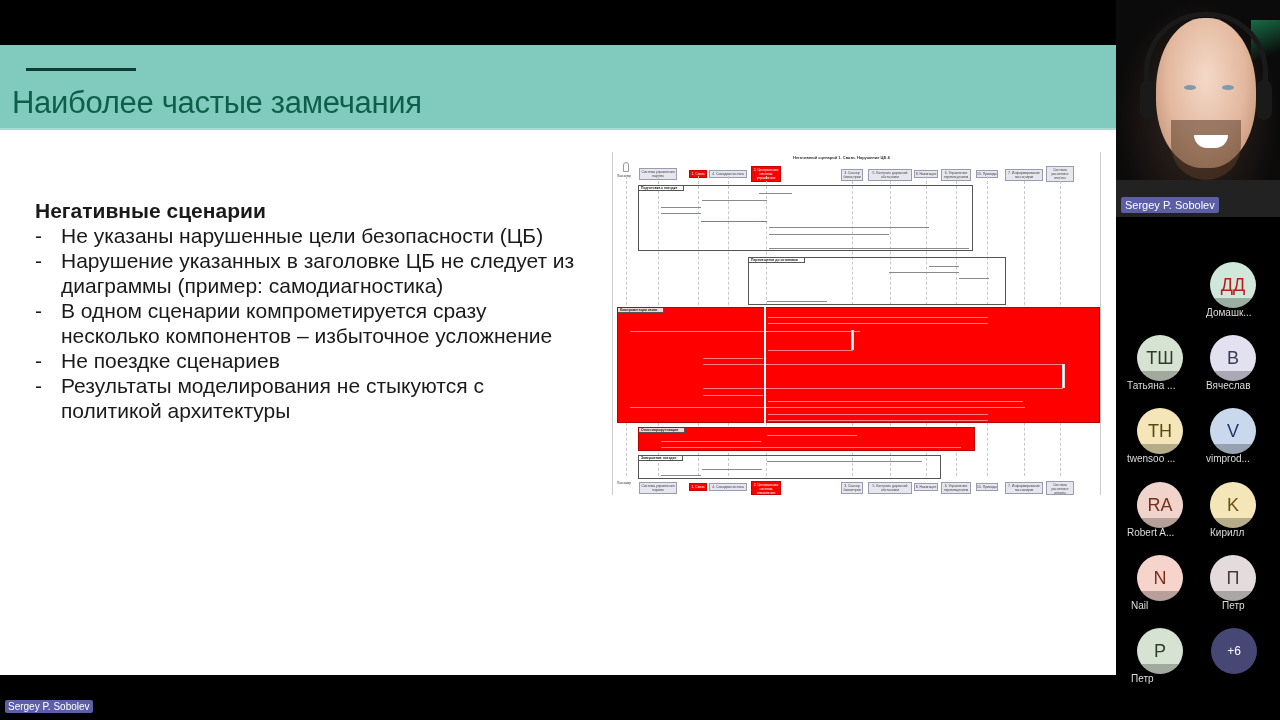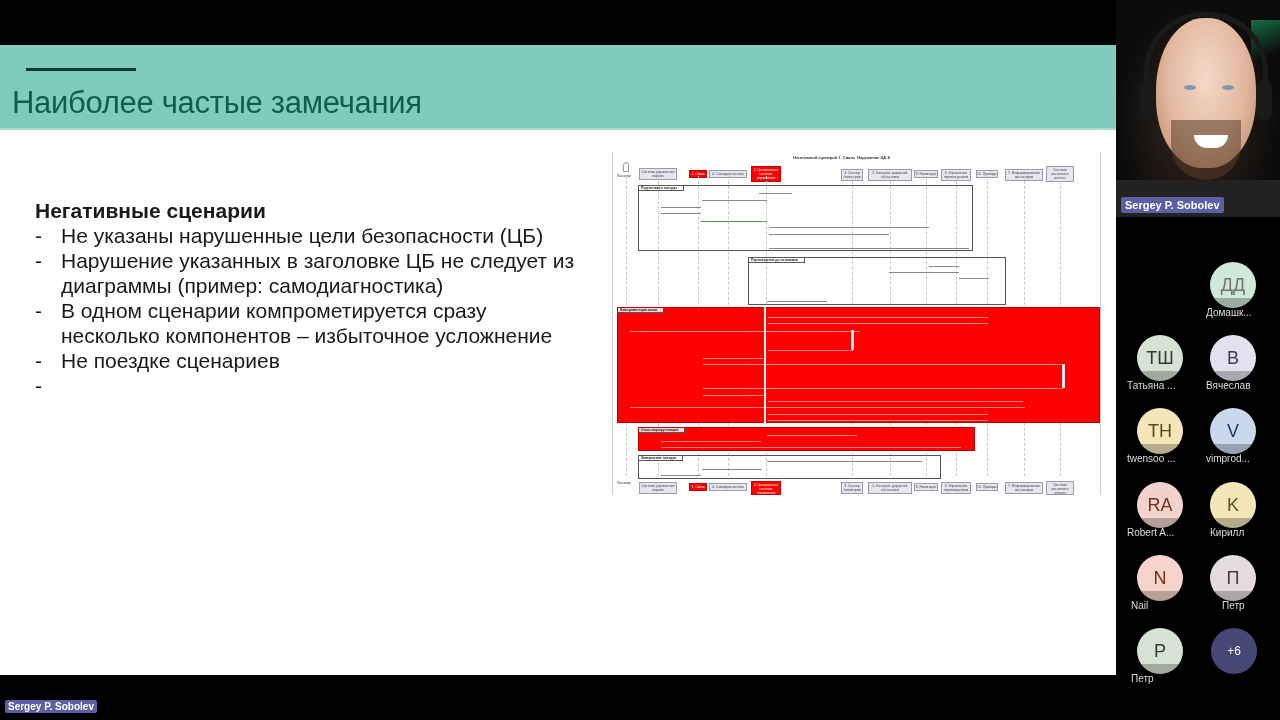--- a/index.html
+++ b/index.html
@@ -37,21 +37,21 @@
   
   .cam { position: absolute; left: 1116px; top: 0; width: 164px; height: 217px; overflow: hidden; background: radial-gradient(ellipse at 50% 55%, #3a2a22 0%, #0b0b0b 70%); }
   .cam .glow { left: 135px; top: 20px; width: 30px; height: 50px; position: absolute; background: linear-gradient(160deg, #1fae6e 0%, transparent 70%); opacity: .6; }
   .cam .head { position: absolute; left: 40px; top: 18px; width: 100px; height: 150px; border-radius: 48% 48% 46% 46%; background: radial-gradient(ellipse at 50% 40%, #f3d9c8 0%, #e3b89e 55%, #b7866b 100%); }
   .cam .beard { position: absolute; left: 55px; top: 120px; width: 70px; height: 60px; border-radius: 0 0 40px 40px; background: rgba(90,60,40,.55); }
   .cam .smile { position: absolute; left: 78px; top: 135px; width: 34px; height: 13px; border-radius: 0 0 17px 17px; background: #fff; }
   .cam .eye { position: absolute; top: 85px; width: 12px; height: 5px; background: #7d9ab0; border-radius: 50%; }
   .cam .headphone { position: absolute; top: 80px; width: 16px; height: 40px; background: #1a1a1a; border-radius: 8px; }
   .cam .band { position: absolute; left: 28px; top: 12px; width: 124px; height: 90px; border: 5px solid #1a1a1a; border-bottom: none; border-radius: 60px 60px 0 0; }
   .cam .body { position: absolute; left: 0; top: 180px; width: 164px; height: 40px; background: #222; }
-  .name-tag { position: absolute; background: #5c5ea6; color: #fff; font-size: 11px; padding: 2px 4px; border-radius: 2px; white-space: nowrap; font-weight: bold; }
+  .name-tag { position: absolute; background: #5c5ea6; color: #fff; font-size: 11px; padding: 2px 4px; border-radius: 2px; white-space: nowrap; }
 
   
   .people { position: absolute; left: 1116px; top: 217px; width: 164px; height: 503px; background: #000; }
   .person { position: absolute; width: 74px; height: 62px; }
   .avatar { position: absolute; left: 10px; top: 0; width: 46px; height: 46px; border-radius: 50%; text-align: center; line-height: 46px; font-size: 18px; overflow: hidden; }
   .avatar::after { content: ""; position: absolute; left: 0; right: 0; bottom: 0; height: 10px; background: rgba(0,0,0,.25); }
   .pname { position: absolute; left: 0; top: 45px; width: 74px; font-size: 10px; color: #ddd; white-space: nowrap; overflow: hidden; text-align: left; }
   .more { position: absolute; width: 46px; height: 46px; border-radius: 50%; background: #464775; color: #fff; text-align: center; line-height: 46px; font-size: 12px; }
 </style>
 </head>
@@ -64,21 +64,21 @@
       <div class="header-rule"></div>
       <div class="slide-title">Наиболее частые замечания</div>
     </div>
 
     <div class="content">
       <div class="heading">Негативные сценарии</div>
       <div class="bullet"><span class="dash">-</span><span>Не указаны нарушенные цели безопасности (ЦБ)</span></div>
       <div class="bullet"><span class="dash">-</span><span>Нарушение указанных в заголовке ЦБ не следует из диаграммы (пример: самодиагностика)</span></div>
       <div class="bullet"><span class="dash">-</span><span>В одном сценарии компрометируется сразу несколько компонентов – избыточное усложнение</span></div>
       <div class="bullet"><span class="dash">-</span><span>Не поездке сценариев</span></div>
-      <div class="bullet"><span class="dash">-</span></div>
+      <div class="bullet"><span class="dash">-</span><span>Результаты моделирования не стыкуются с политикой архитектуры</span></div>
     </div>
 
     <div class="diagram">
       <div class="dg-title">Негативный сценарий 1. Связь. Нарушение ЦБ 4</div>
 
       <div style="left:10px;top:10px;width:6px;height:10px;border:1px solid #999;border-radius:3px 3px 0 0;"></div>
       <div class="msgtxt" style="left:4px;top:22px;">Пассажир</div>
 
       <div class="part" style="left:26px;top:16px;width:38px;">Система управления парком</div>
       <div class="part red" style="left:76px;top:18px;width:18px;height:8px;">1. Связь</div>
@@ -184,21 +184,21 @@
     <div class="headphone" style="left:140px;"></div>
     <div class="eye" style="left:68px;"></div>
     <div class="eye" style="left:106px;"></div>
     <div class="beard"></div>
     <div class="smile"></div>
     <div class="name-tag" style="left:5px;top:197px;">Sergey P. Sobolev</div>
   </div>
 
   <div class="people">
     <div class="person" style="left:84px;top:45px;">
-      <div class="avatar" style="background:#cfe8d9;color:#737373;">ДД</div>
+      <div class="avatar" style="background:#cfe8d9;color:#b91c1c;">ДД</div>
       <div class="pname" style="left:6px;">Домашк...</div>
     </div>
     <div class="person" style="left:11px;top:118px;">
       <div class="avatar" style="background:#d7e3d2;color:#2f3d2a;">ТШ</div>
       <div class="pname">Татьяна ...</div>
     </div>
     <div class="person" style="left:84px;top:118px;">
       <div class="avatar" style="background:#e3e1f0;color:#3b3b55;">В</div>
       <div class="pname" style="left:6px;">Вячеслав</div>
     </div>

